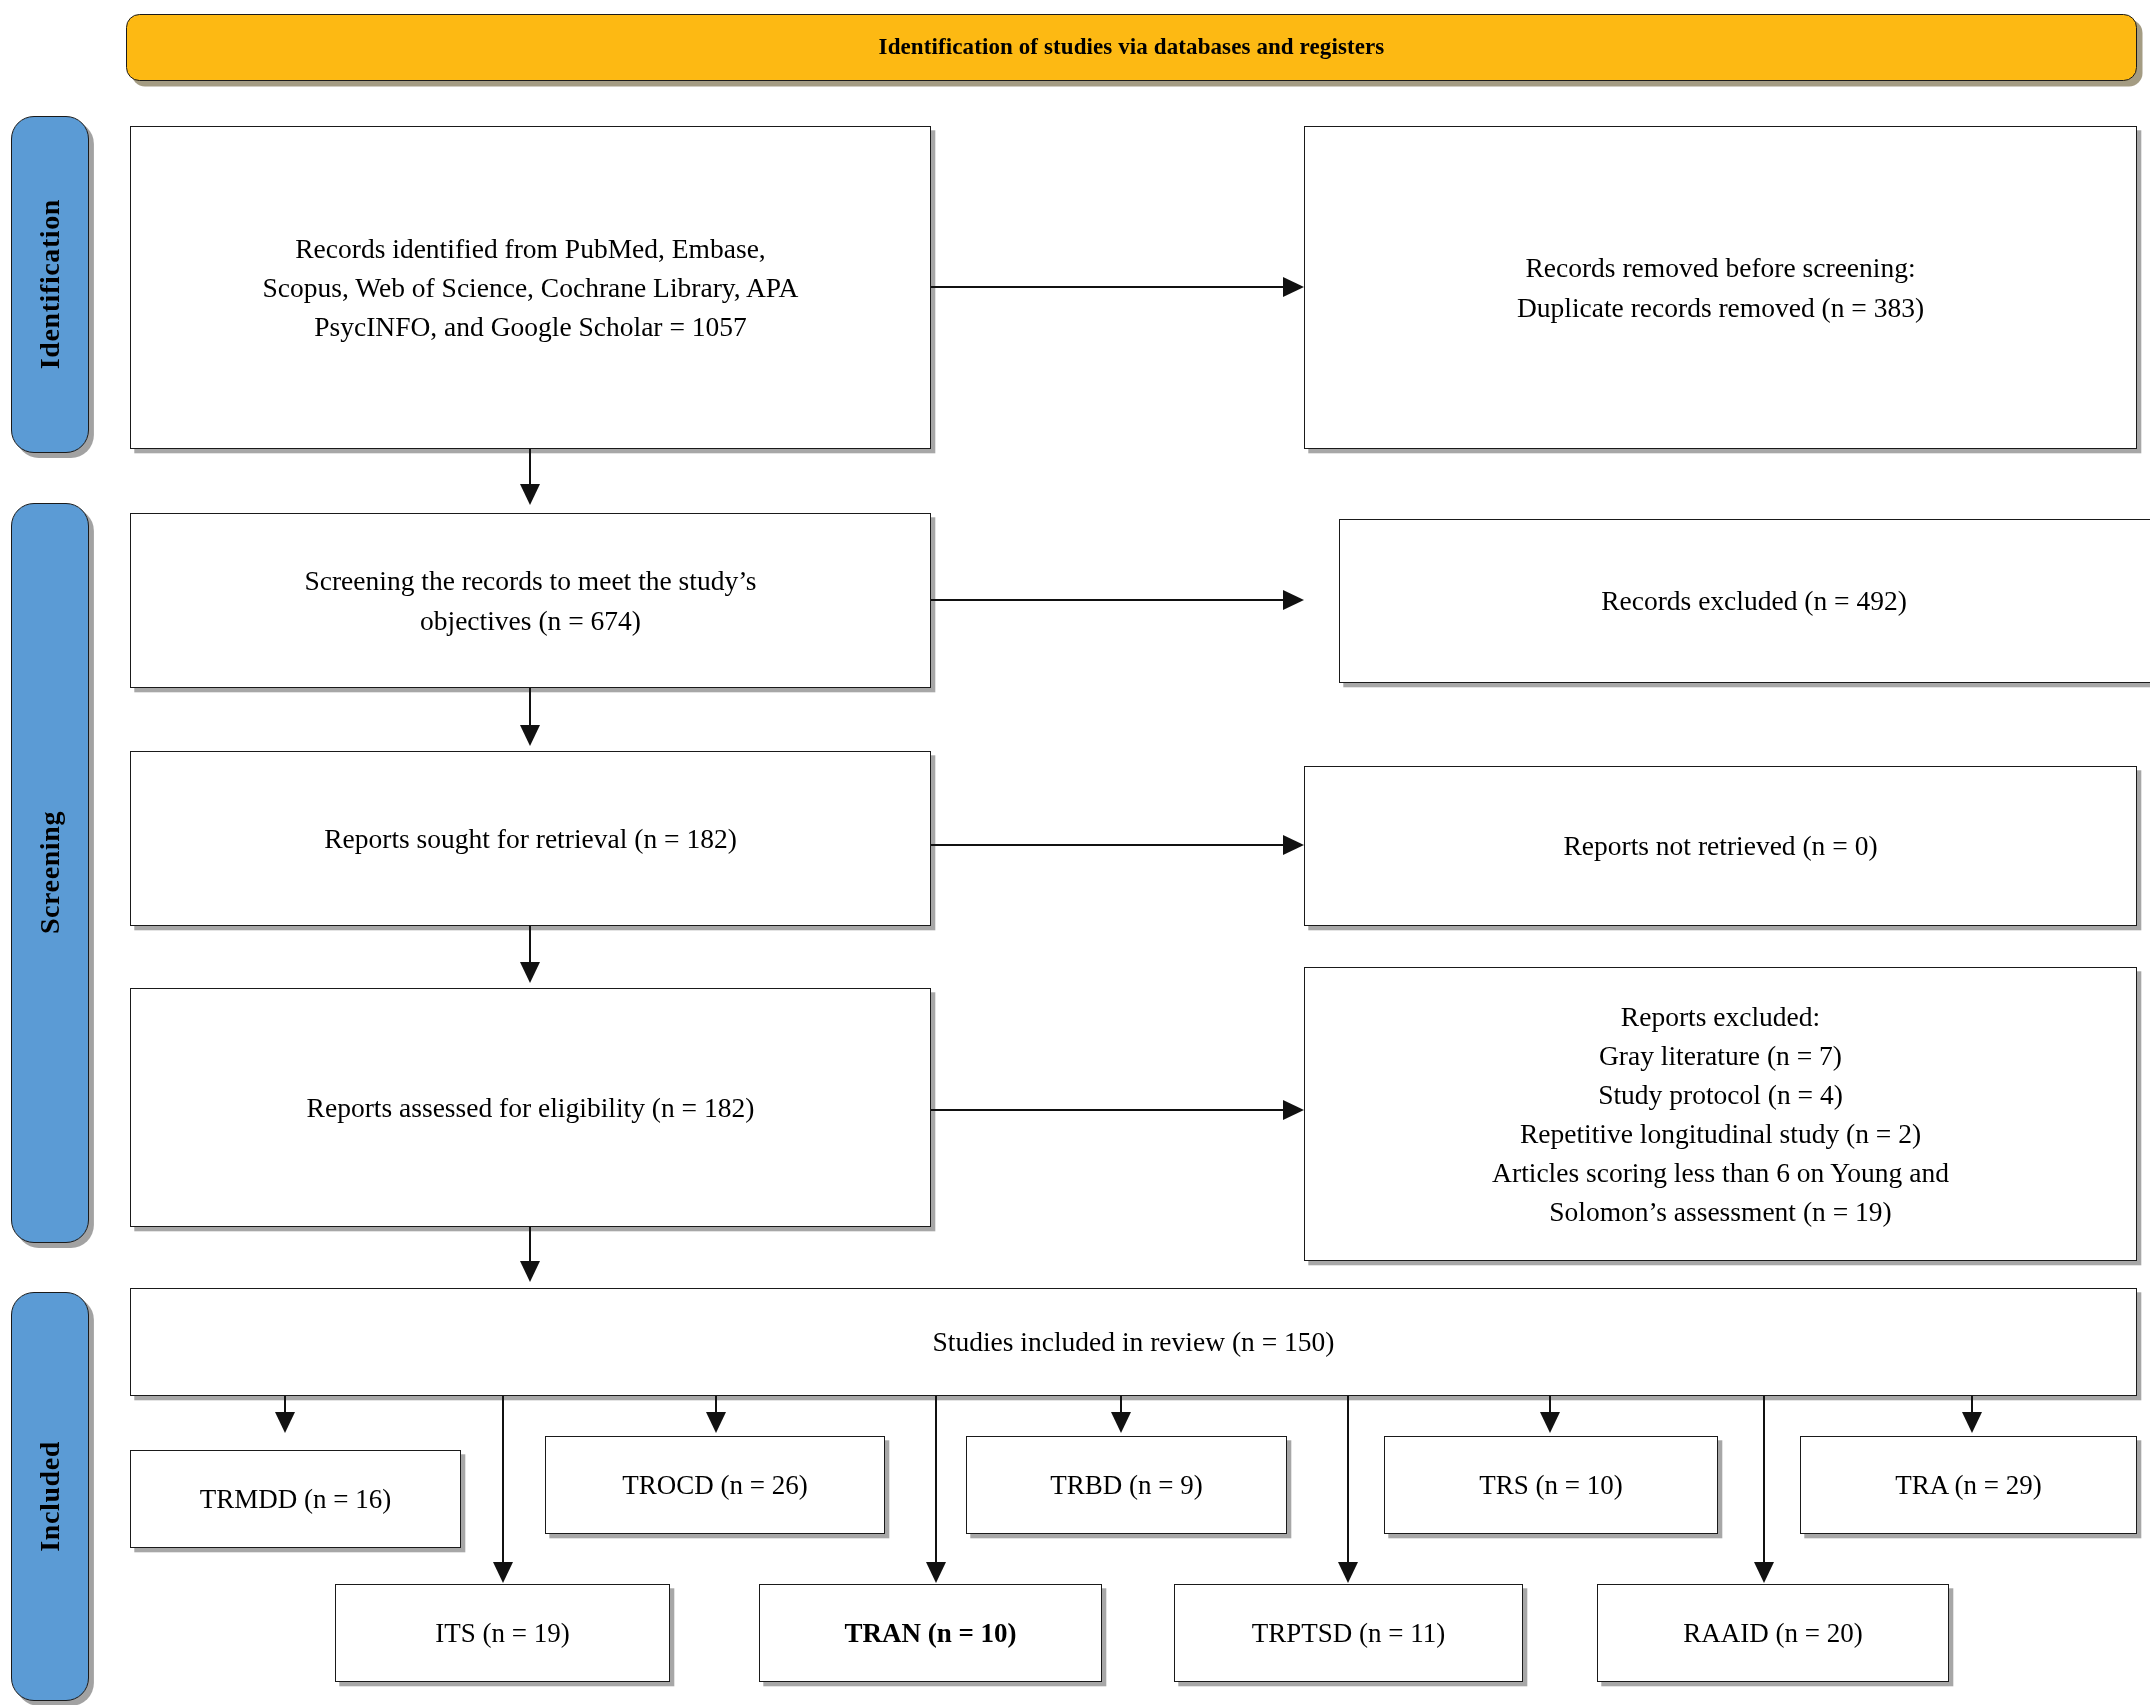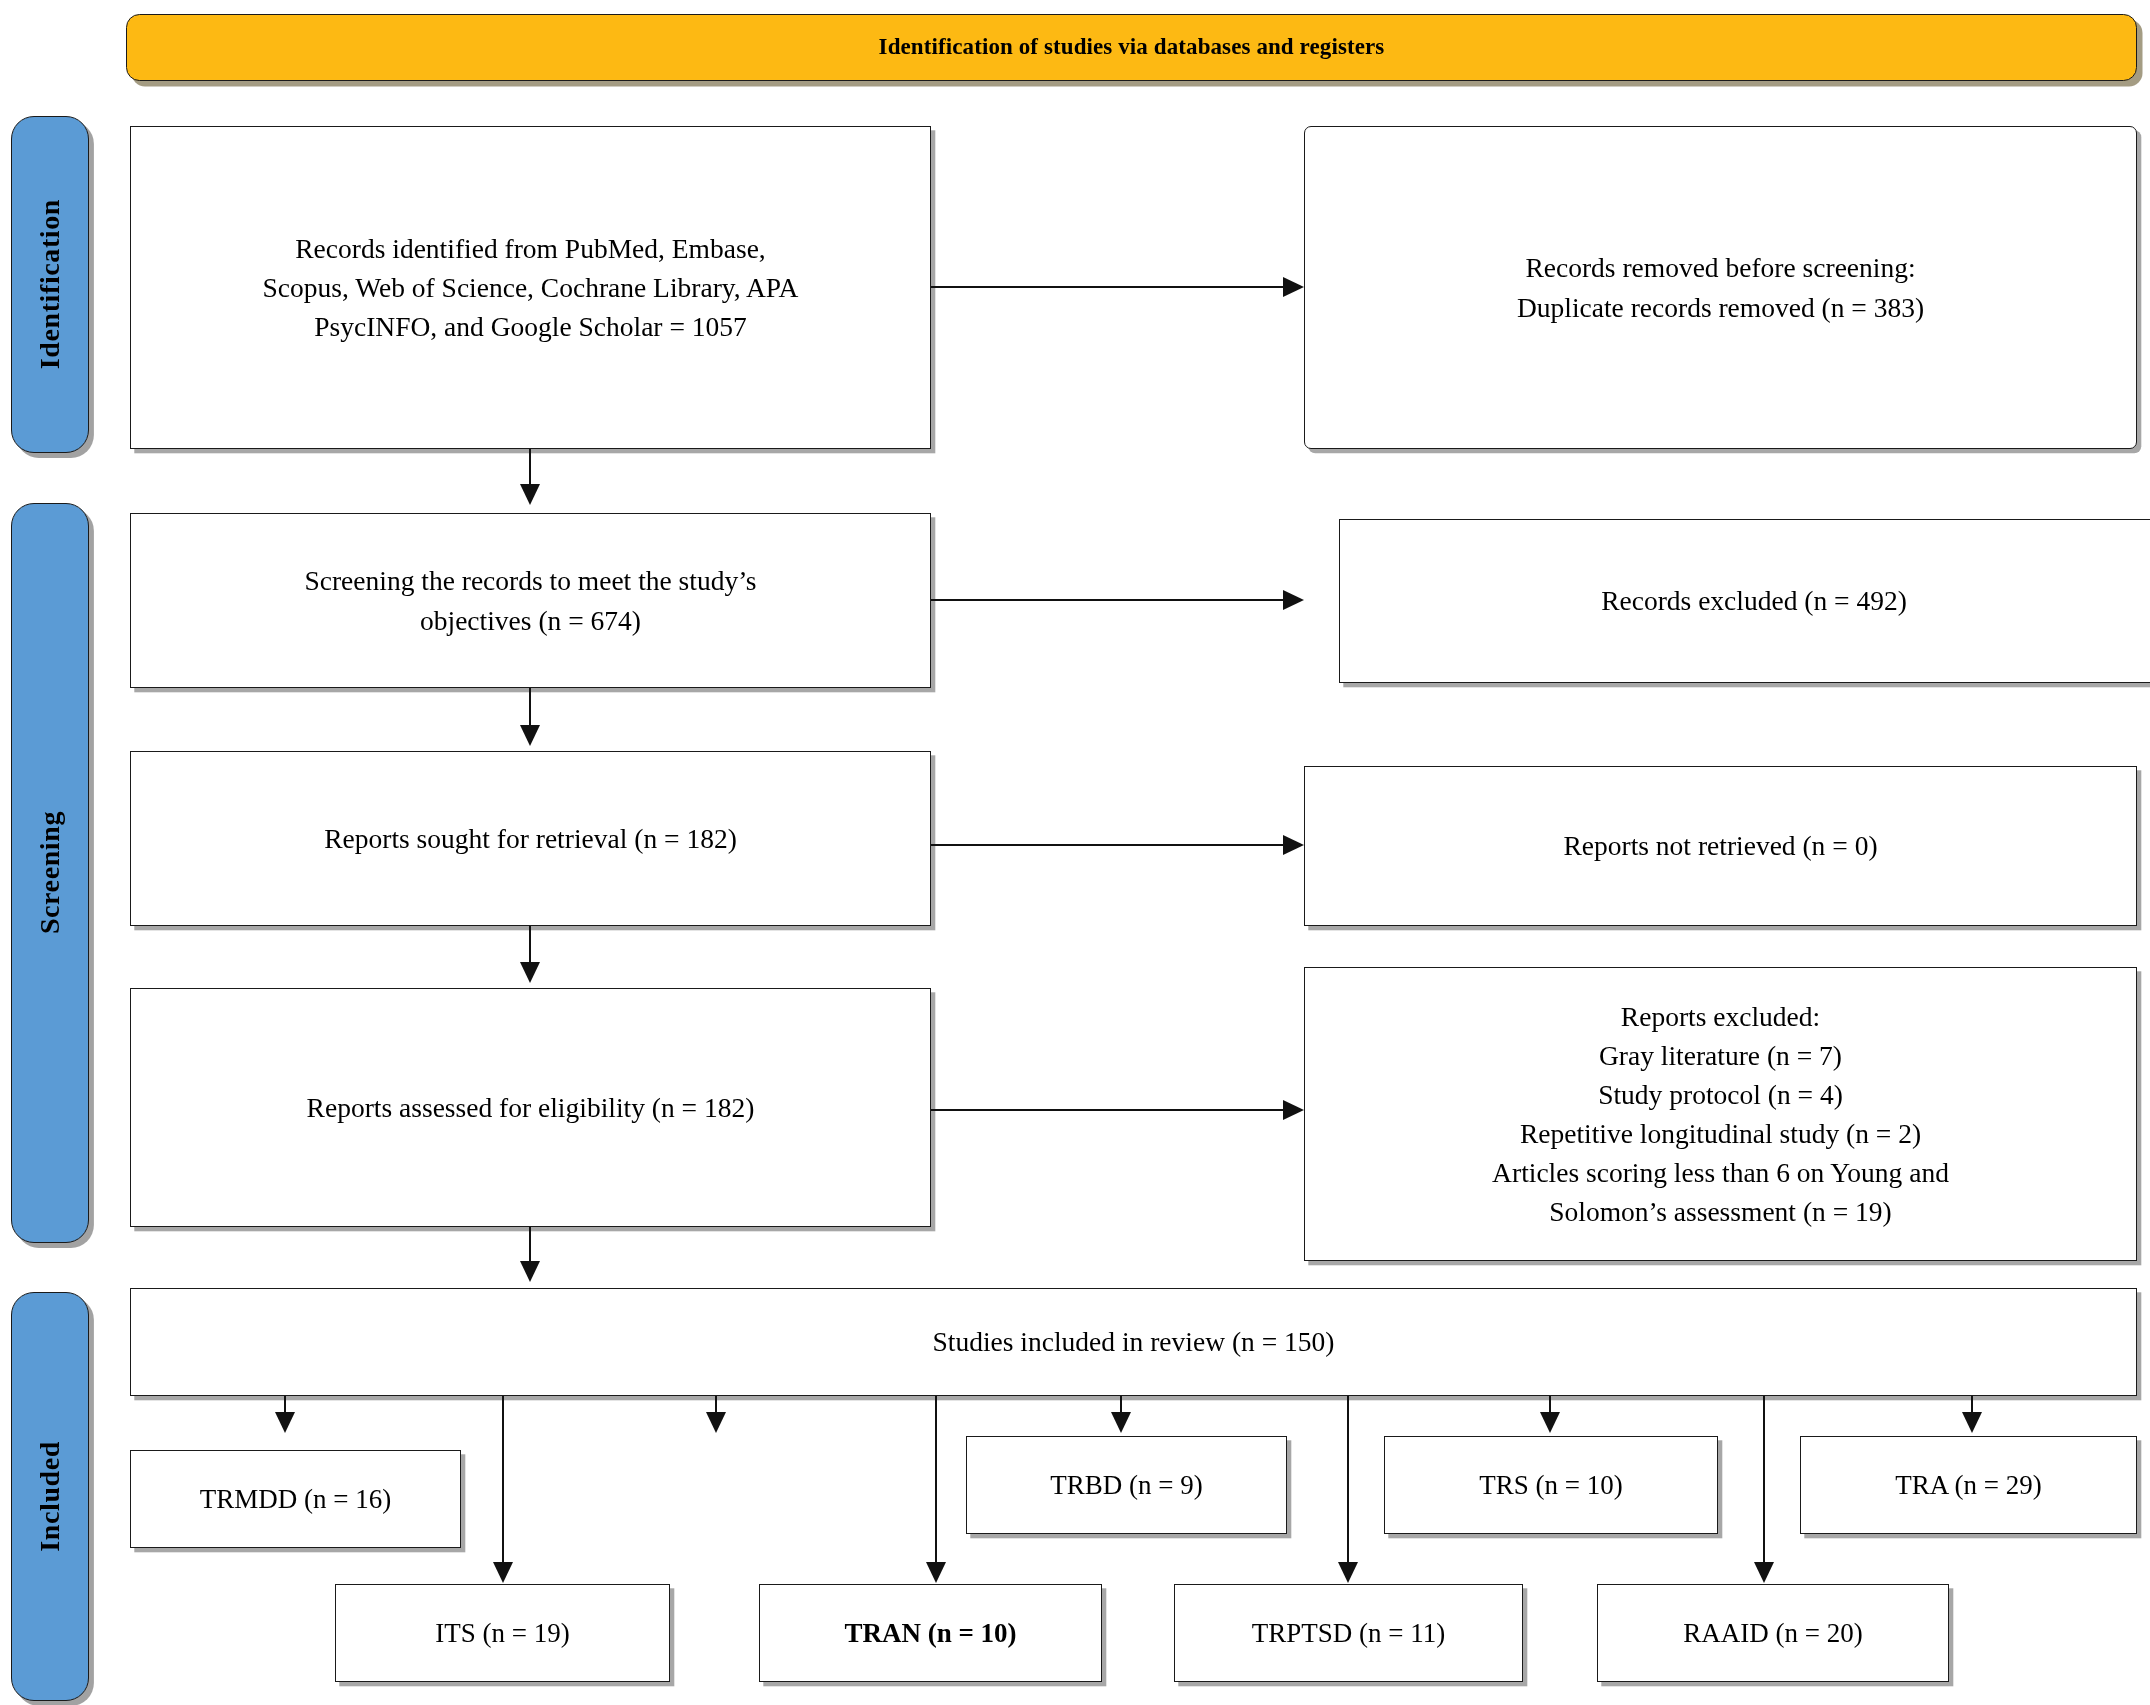--- a/index.html
+++ b/index.html
@@ -132,21 +132,21 @@
   <div class="stage-tab" style="top:1292px;height:409px;">
     <span class="vtext">Included</span>
   </div>
 
   <div class="fbox" style="left:130px;top:126px;width:801px;height:323px;">
     <span class="btext">Records identified from PubMed, Embase,
 Scopus, Web of Science, Cochrane Library, APA
 PsycINFO, and Google Scholar = 1057</span>
   </div>
 
-  <div class="fbox" style="left:1304px;top:126px;width:833px;height:323px;border-radius:7px;">
+  <div class="fbox" style="left:1304px;top:126px;width:833px;height:323px;">
     <span class="btext">Records removed before screening:
 Duplicate records removed (n = 383)</span>
   </div>
 
   <div class="hline" style="left:931px;top:286px;width:353px;"></div>
   <div class="arrow-right" style="left:1283px;top:277px;"></div>
 
   <div class="vline" style="left:529px;top:449px;height:39px;"></div>
   <div class="arrow-down" style="left:520px;top:484px;"></div>
 
@@ -225,20 +225,23 @@
 
   <div class="vline" style="left:1347px;top:1396px;height:168px;"></div>
   <div class="arrow-down" style="left:1338px;top:1562px;"></div>
 
   <div class="vline" style="left:1763px;top:1396px;height:168px;"></div>
   <div class="arrow-down" style="left:1754px;top:1562px;"></div>
 
   <div class="fbox small" style="left:130px;top:1436px;width:331px;height:98px;margin-top:14px;">
     <span class="btext">TRMDD (n = 16)</span>
   </div>
+  <div class="fbox small" style="left:545px;top:1436px;width:340px;height:98px;">
+    <span class="btext">TROCD (n = 26)</span>
+  </div>
   <div class="fbox small" style="left:966px;top:1436px;width:321px;height:98px;">
     <span class="btext">TRBD (n = 9)</span>
   </div>
   <div class="fbox small" style="left:1384px;top:1436px;width:334px;height:98px;align-items:center;">
     <span class="btext">TRS (n = 10)</span>
   </div>
   <div class="fbox small" style="left:1800px;top:1436px;width:337px;height:98px;">
     <span class="btext">TRA (n = 29)</span>
   </div>
 

